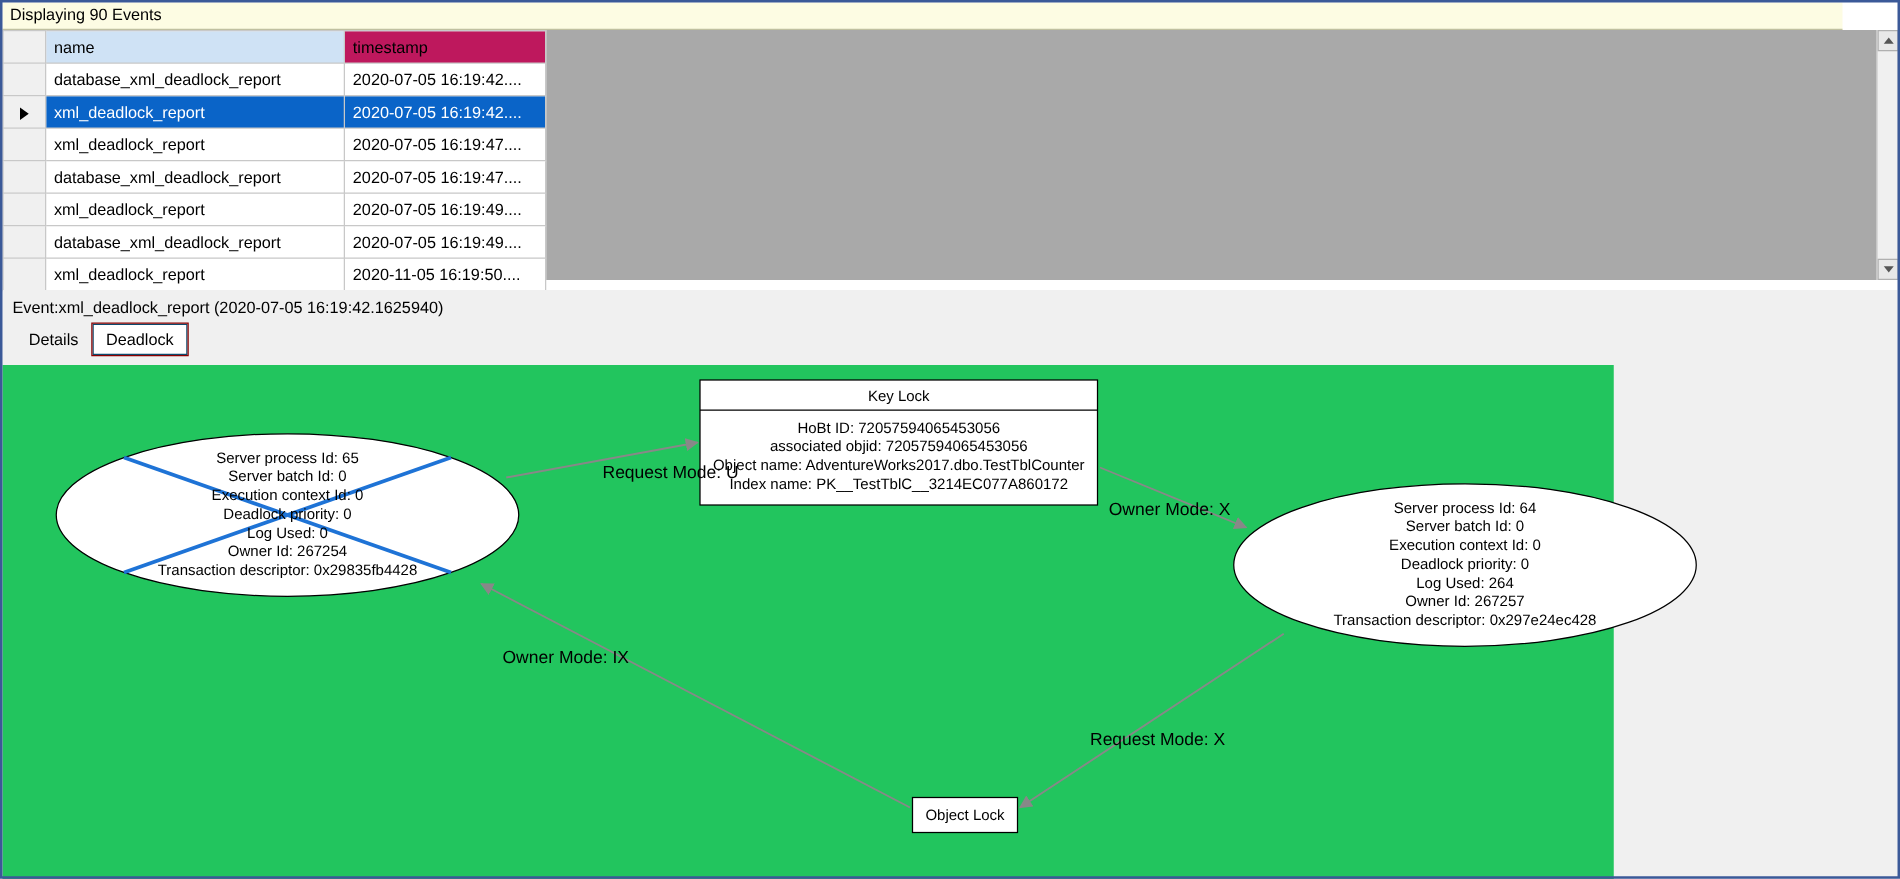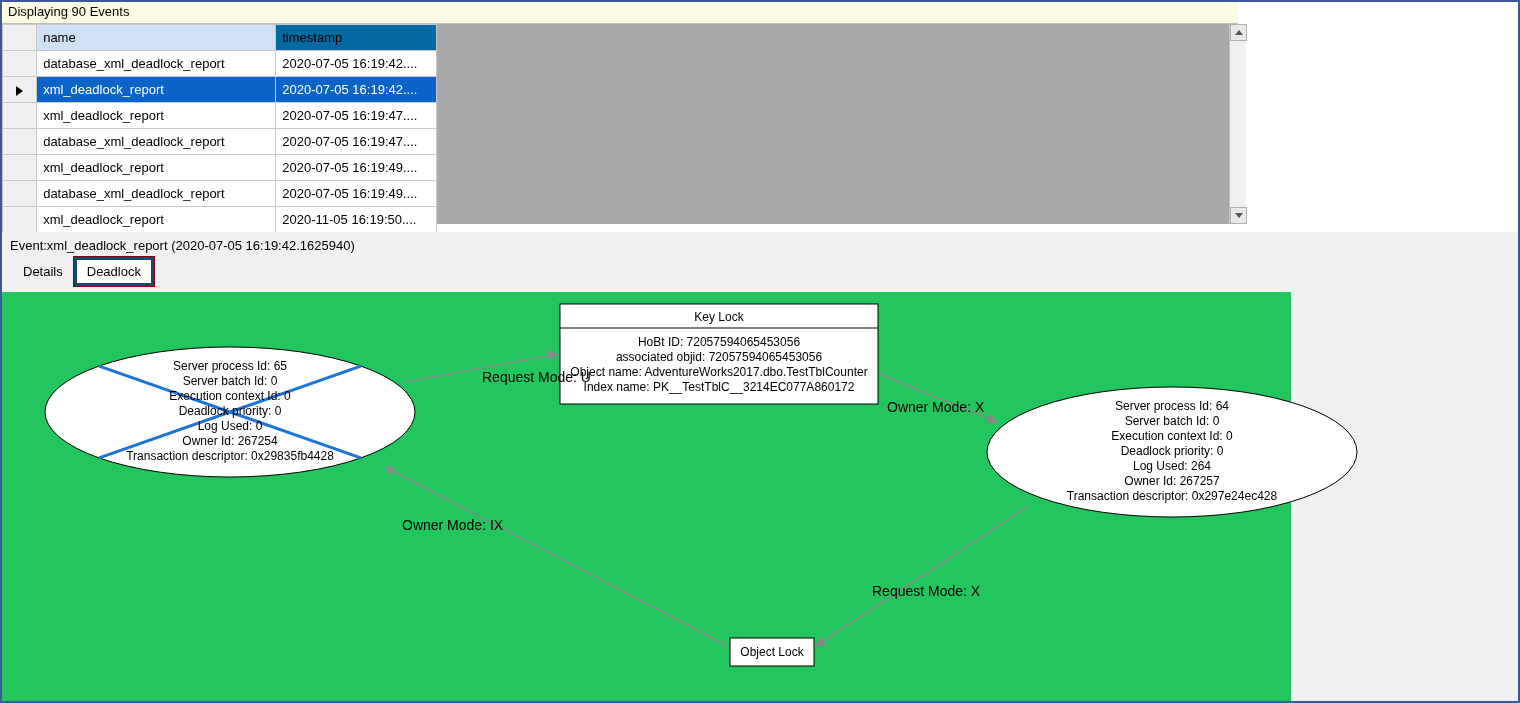--- a/index.html
+++ b/index.html
@@ -16,33 +16,33 @@
     top: 0; left: 0;
     width: 1520px; height: 703px;
     border: 2px solid #3b5998;
     pointer-events: none;
     z-index: 100;
   }
 
   .banner {
     position: absolute;
     left: 2px; top: 2px;
-    width: 1236px;
+    width: 1472px;
     height: 22px;
     background: #fdfce3;
     border-bottom: 1px solid #c0c0a0;
     padding-left: 6px;
     line-height: 20px;
     font-size: 13px;
   }
 
   .grid-area {
     position: absolute;
     left: 2px; top: 24px;
-    width: 1244px;
+    width: 1516px;
     height: 200px;
     background: #a9a9a9;
   }
   .grid-table {
     position: absolute;
     left: 0; top: 0;
     width: 435px;
     background: #fff;
     border-collapse: collapse;
     font-size: 13px;
@@ -54,21 +54,21 @@
     height: 26px;
     white-space: nowrap;
     overflow: hidden;
   }
   .grid-table .rowhdr {
     width: 34px;
     text-align: center;
     background: #f0f0f0;
   }
   .grid-table thead th {
-    background: #0369a1;
+    background: #be185d;
     font-weight: normal;
   }
   .grid-table thead th.col-name {
     background: #cfe2f5;
   }
   .grid-table tr.selected td {
     background: #0a64c8;
     color: #fff;
   }
   .grid-table tr.selected td.rowhdr {
@@ -127,21 +127,21 @@
   .tab {
     padding: 4px 10px;
     font-size: 13px;
     border: 1px solid transparent;
     position: relative;
     top: 1px;
     cursor: default;
   }
   .tab.active {
     background: #fff;
-    border: 3px solid #0c4a6e;
+    border: 1px solid #0c4a6e;
     outline: 1px solid #8b0000;
     outline-offset: 0;
   }
   .diagram {
     position: absolute;
     left: 0; top: 60px;
     width: 1289px; height: 417px;
     background: #22c55e;
   }
   .diagram svg { position:absolute; left:0; top:0; }

